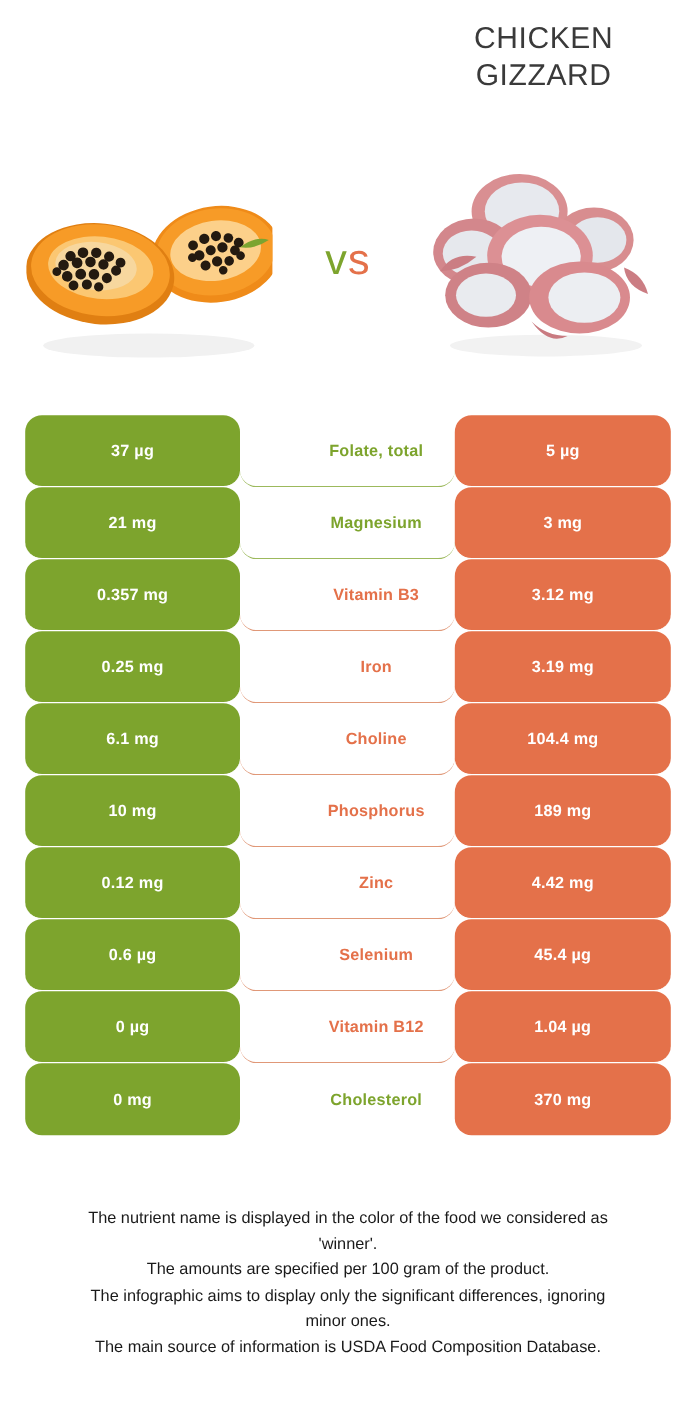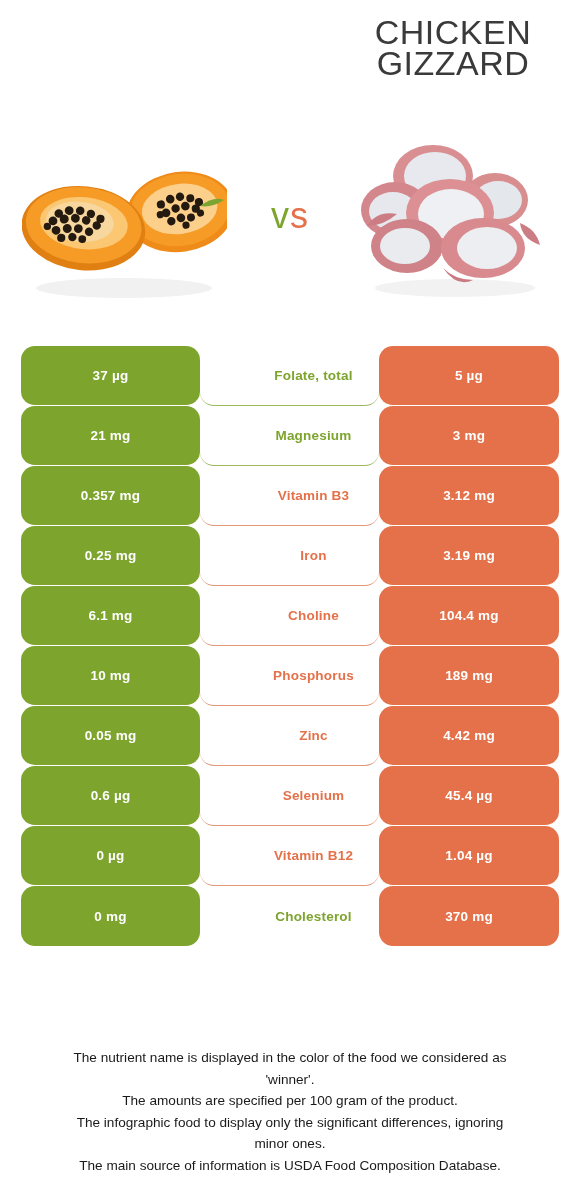--- a/index.html
+++ b/index.html
@@ -23,21 +23,21 @@
   .titles {
     position: absolute;
     top: 0;
     left: 0;
     width: 580px;
     height: 110px;
   }
 
   .title {
     position: absolute;
-    font-size: 34px;
+    font-size: 25px;
     font-weight: 400;
     letter-spacing: 0.5px;
     color: #3a3a3a;
     text-align: center;
     line-height: 31px;
     text-transform: uppercase;
   }
 
   .title-left {
     left: 27px;
@@ -140,21 +140,20 @@
   .footer {
     position: absolute;
     left: 26px;
     top: 1004px;
     width: 528px;
     text-align: center;
     font-family: "Liberation Sans", sans-serif;
     font-size: 13.6px;
     line-height: 21.5px;
     color: #1a1a1a;
-    margin-top: 43px;
   }
   .footer p { margin: 0; }
 
   
   svg { display: block; }
 </style>
 </head>
 <body>
 
 <div class="page">
@@ -288,21 +287,21 @@
       <div class="cell cell-right">104.4 mg</div>
     </div>
 
     <div class="row win-orange">
       <div class="cell cell-left">10 mg</div>
       <div class="cell cell-mid">Phosphorus</div>
       <div class="cell cell-right">189 mg</div>
     </div>
 
     <div class="row win-orange">
-      <div class="cell cell-left">0.05 mg</div>
+      <div class="cell cell-left">0.12 mg</div>
       <div class="cell cell-mid">Zinc</div>
       <div class="cell cell-right">4.42 mg</div>
     </div>
 
     <div class="row win-orange">
       <div class="cell cell-left">0.6 µg</div>
       <div class="cell cell-mid">Selenium</div>
       <div class="cell cell-right">45.4 µg</div>
     </div>
 
@@ -317,18 +316,18 @@
       <div class="cell cell-mid">Cholesterol</div>
       <div class="cell cell-right">370 mg</div>
     </div>
 
   </div>
 
   <div class="footer">
     <p>The nutrient name is displayed in the color of the food we considered as</p>
     <p>'winner'.</p>
     <p>The amounts are specified per 100 gram of the product.</p>
-    <p>The infographic food to display only the significant differences, ignoring</p>
+    <p>The infographic aims to display only the significant differences, ignoring</p>
     <p>minor ones.</p>
     <p>The main source of information is USDA Food Composition Database.</p>
   </div>
 
 </div>
 
 </body></html>

